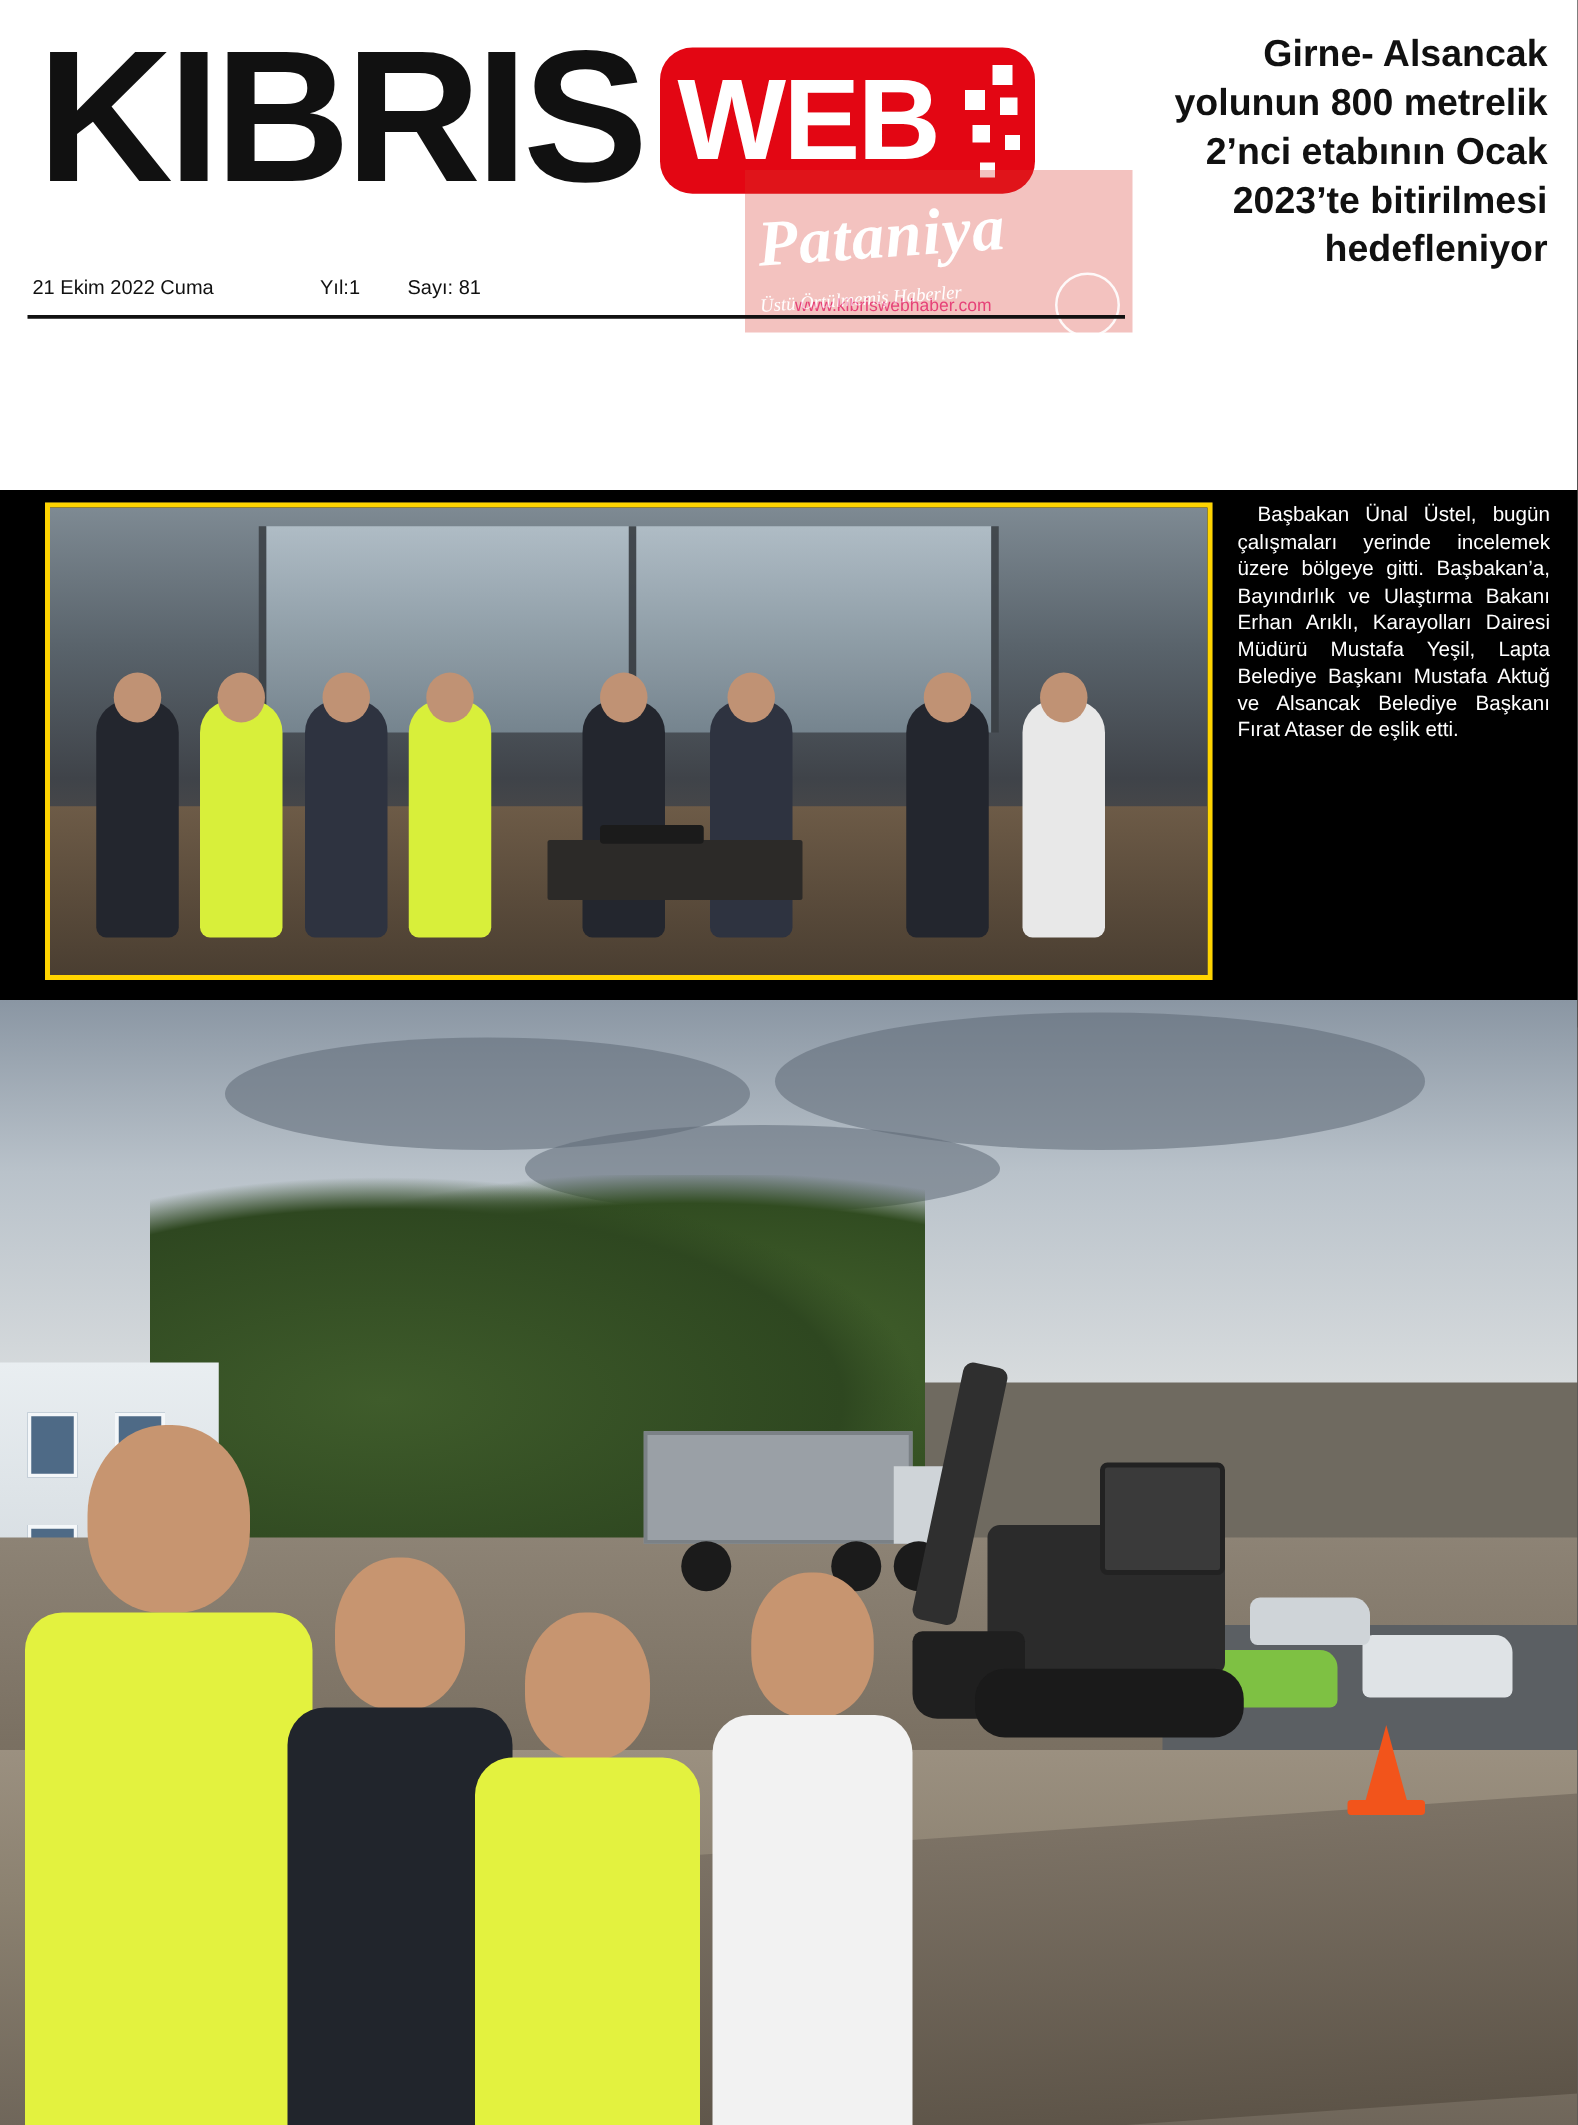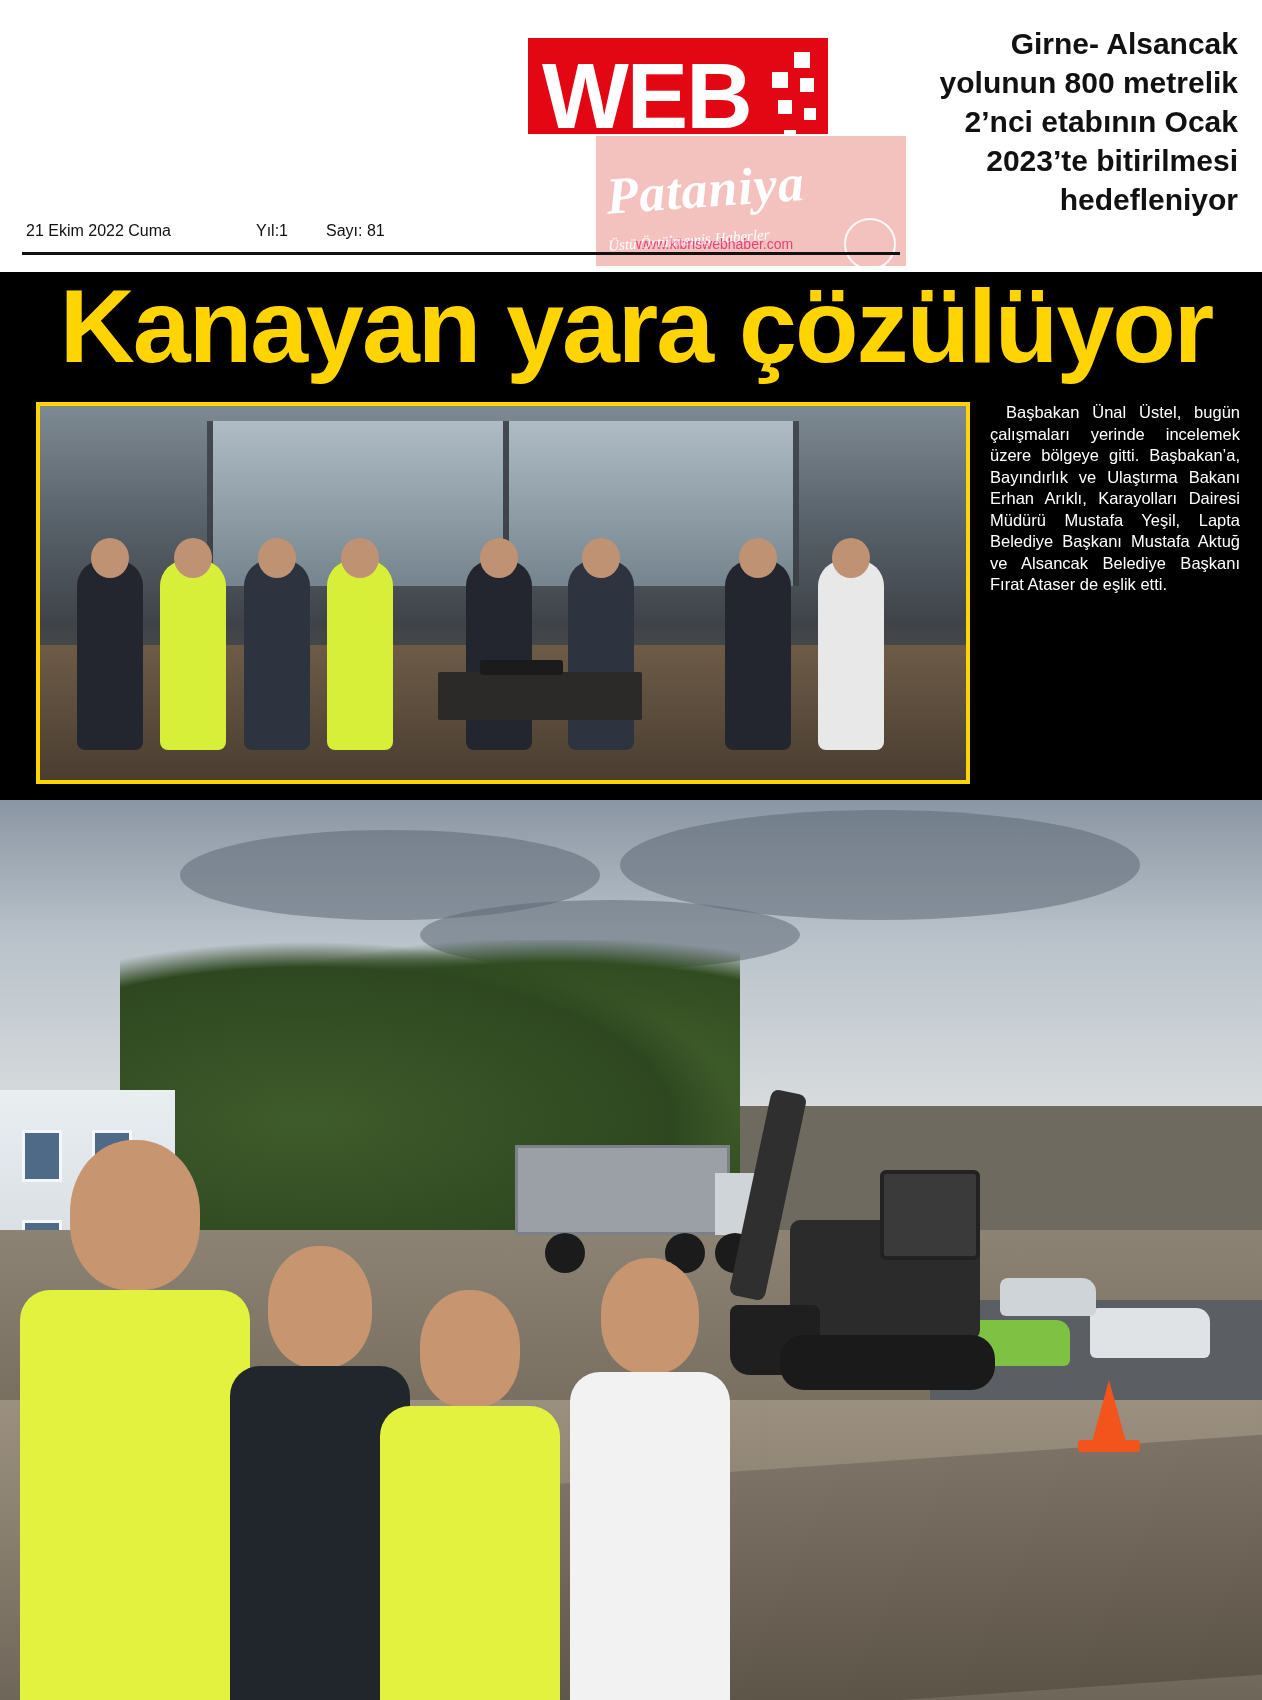--- a/index.html
+++ b/index.html
@@ -16,21 +16,21 @@
 
   .logo-block { position:absolute; left:22px; top:8px; width:860px; height:215px; }
   .logo-kibris {
     position:absolute; left:8px; top:10px;
     font-family:"Liberation Sans", sans-serif;
     font-weight:bold; font-size:150px; letter-spacing:-4px;
     color:#111; line-height:150px;
   }
   .logo-webbox {
     position:absolute; left:506px; top:30px;
-    width:300px; height:96px; background:#e30613;
+    width:300px; height:117px; background:#e30613;border-radius:26px;
   }
   .logo-web {
     position:absolute; left:14px; top:10px;
     font-weight:bold; font-size:92px; color:#ffffff; line-height:96px;
     letter-spacing:-2px; font-family:"Liberation Sans", sans-serif;
   }
   .pix { position:absolute; background:#ffffff; }
   .logo-haber {
     position:absolute; left:512px; top:158px;
     font-weight:bold; font-size:40px; color:#111; letter-spacing:1px;
@@ -190,20 +190,21 @@
   .hiviz { background:#e3f23f; }
 </style>
 </head>
 <body>
 
 <div class="page">
 
   <div class="masthead">
 
     <div class="logo-block">
+      <div class="logo-kibris">KIBRIS</div>
 
       <div class="logo-webbox">
         <div class="logo-web">WEB</div>
         <span class="pix" style="right:18px; top:14px; width:16px; height:16px;"></span>
         <span class="pix" style="right:40px; top:34px; width:16px; height:16px;"></span>
         <span class="pix" style="right:14px; top:40px; width:14px; height:14px;"></span>
         <span class="pix" style="right:36px; top:62px; width:14px; height:14px;"></span>
         <span class="pix" style="right:12px; top:70px; width:12px; height:12px;"></span>
         <span class="pix" style="right:32px; top:92px; width:12px; height:12px;"></span>
       </div>
@@ -221,23 +222,20 @@
     <div class="meta-row">
       <span class="meta-date">21  Ekim 2022 Cuma</span>
       <span class="meta-yil">Yıl:1</span>
       <span class="meta-sayi">Sayı: 81</span>
     </div>
     <div class="meta-rule"></div>
 
     <div class="kicker">Girne- Alsancak yolunun 800 metrelik 2’nci etabının Ocak 2023’te bitirilmesi hedefleniyor</div>
   </div>
 
-  <div class="title-band">
-    <div class="main-title">Kanayan yara çözülüyor</div>
-  </div>
 
   <div class="top-section">
 
     <div class="photo-top">
       <div class="pt-room"></div>
       <div class="pt-glass"></div>
       <div class="pt-floor"></div>
 
       <div class="person suit" style="left:4%;">
           <span class="p-head"></span>

